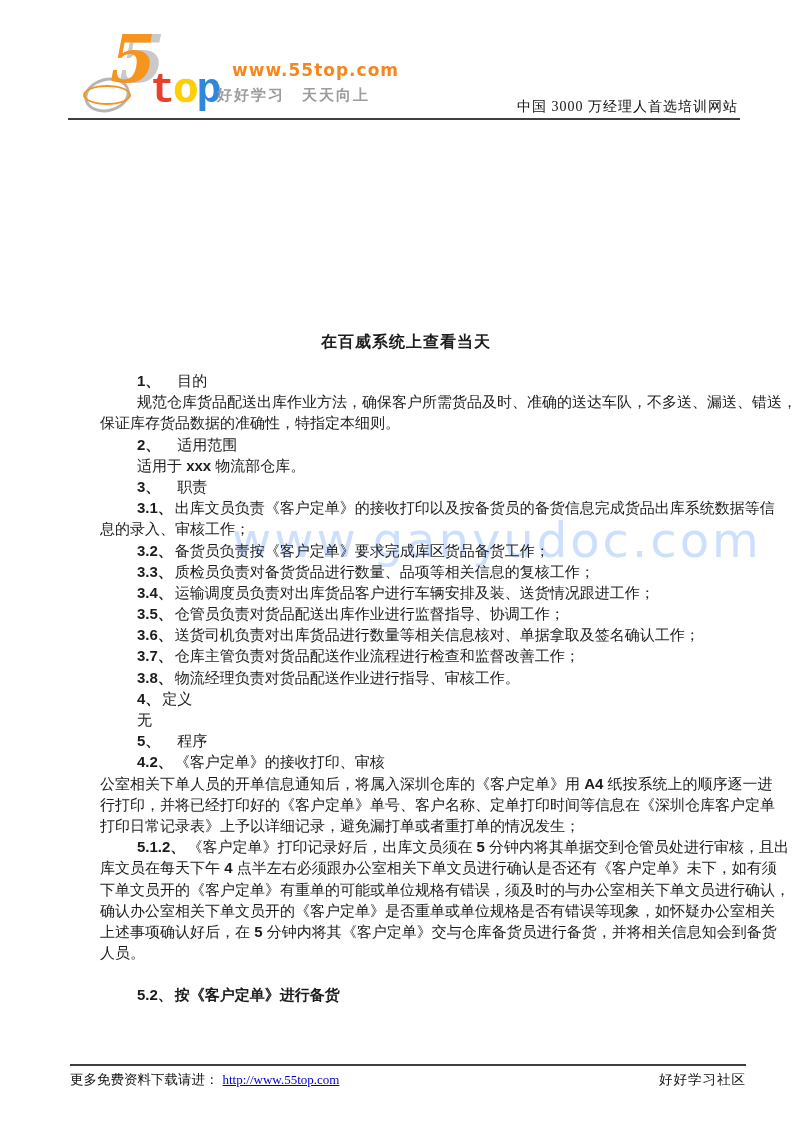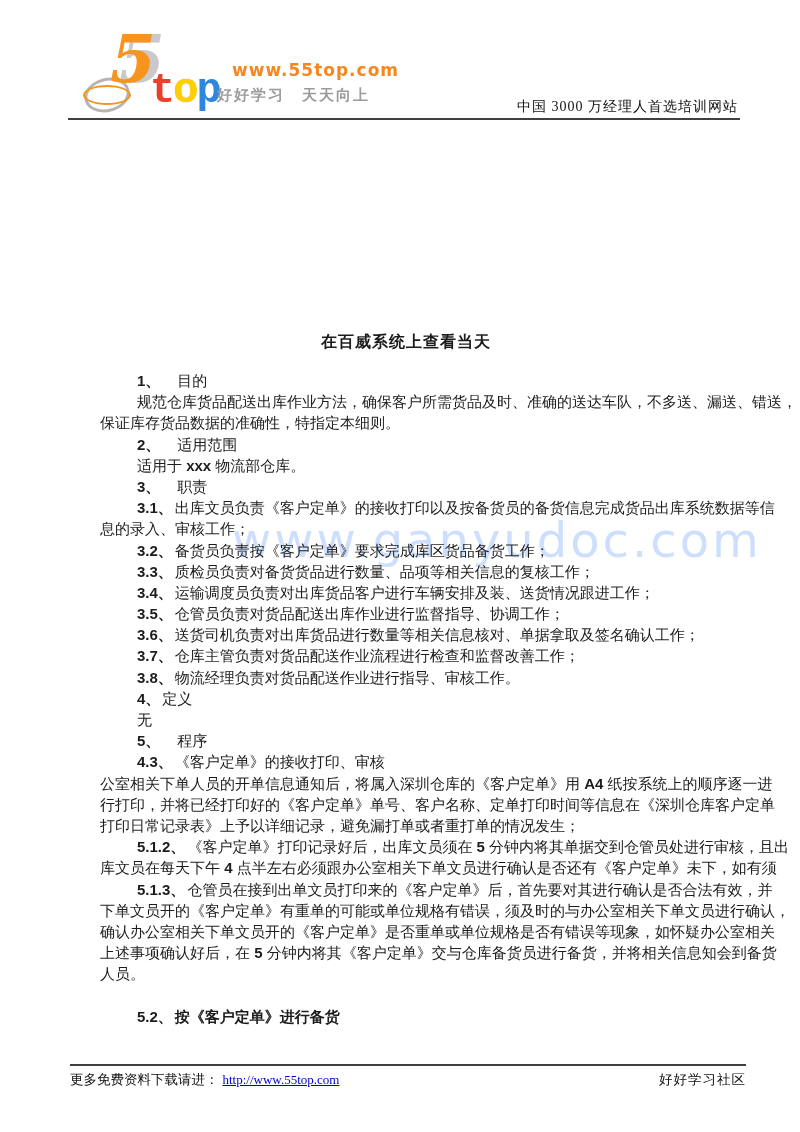--- a/index.html
+++ b/index.html
@@ -82,27 +82,26 @@
         <div class="line indent"><b class="num">3.2、</b>备货员负责按《客户定单》要求完成库区货品备货工作；</div>
         <div class="line indent"><b class="num">3.3、</b>质检员负责对备货货品进行数量、品项等相关信息的复核工作；</div>
         <div class="line indent"><b class="num">3.4、</b>运输调度员负责对出库货品客户进行车辆安排及装、送货情况跟进工作；</div>
         <div class="line indent"><b class="num">3.5、</b>仓管员负责对货品配送出库作业进行监督指导、协调工作；</div>
         <div class="line indent"><b class="num">3.6、</b>送货司机负责对出库货品进行数量等相关信息核对、单据拿取及签名确认工作；</div>
         <div class="line indent"><b class="num">3.7、</b>仓库主管负责对货品配送作业流程进行检查和监督改善工作；</div>
         <div class="line indent"><b class="num">3.8、</b>物流经理负责对货品配送作业进行指导、审核工作。</div>
         <div class="line indent"><b class="num">4、</b>定义</div>
         <div class="line indent">无</div>
         <div class="line indent"><b class="num">5、</b>　程序</div>
-        <div class="line indent"><b class="num">4.3、</b>《客户定单》的接收打印、审核</div>
+        <div class="line indent"><b class="num">4.2、</b>《客户定单》的接收打印、审核</div>
         <div class="line">公室相关下单人员的开单信息通知后，将属入深圳仓库的《客户定单》用 <b class="lat">A4</b> 纸按系统上的顺序逐一进</div>
         <div class="line">行打印，并将已经打印好的《客户定单》单号、客户名称、定单打印时间等信息在《深圳仓库客户定单</div>
         <div class="line">打印日常记录表》上予以详细记录，避免漏打单或者重打单的情况发生；</div>
         <div class="line indent"><b class="num">5.1.2、</b>《客户定单》打印记录好后，出库文员须在 <b class="lat">5</b> 分钟内将其单据交到仓管员处进行审核，且出</div>
         <div class="line">库文员在每天下午 <b class="lat">4</b> 点半左右必须跟办公室相关下单文员进行确认是否还有《客户定单》未下，如有须</div>
-        <div class="line indent"><b class="num">5.1.3、</b>仓管员在接到出单文员打印来的《客户定单》后，首先要对其进行确认是否合法有效，并</div>
         <div class="line">下单文员开的《客户定单》有重单的可能或单位规格有错误，须及时的与办公室相关下单文员进行确认，</div>
         <div class="line">确认办公室相关下单文员开的《客户定单》是否重单或单位规格是否有错误等现象，如怀疑办公室相关</div>
         <div class="line">上述事项确认好后，在 <b class="lat">5</b> 分钟内将其《客户定单》交与仓库备货员进行备货，并将相关信息知会到备货</div>
         <div class="line">人员。</div>
         <div class="line">&nbsp;</div>
         <div class="line indent bold"><b class="num">5.2、</b>按《客户定单》进行备货</div>
       </div>
   </main>
 
   <div class="rule bottom-rule"></div>

